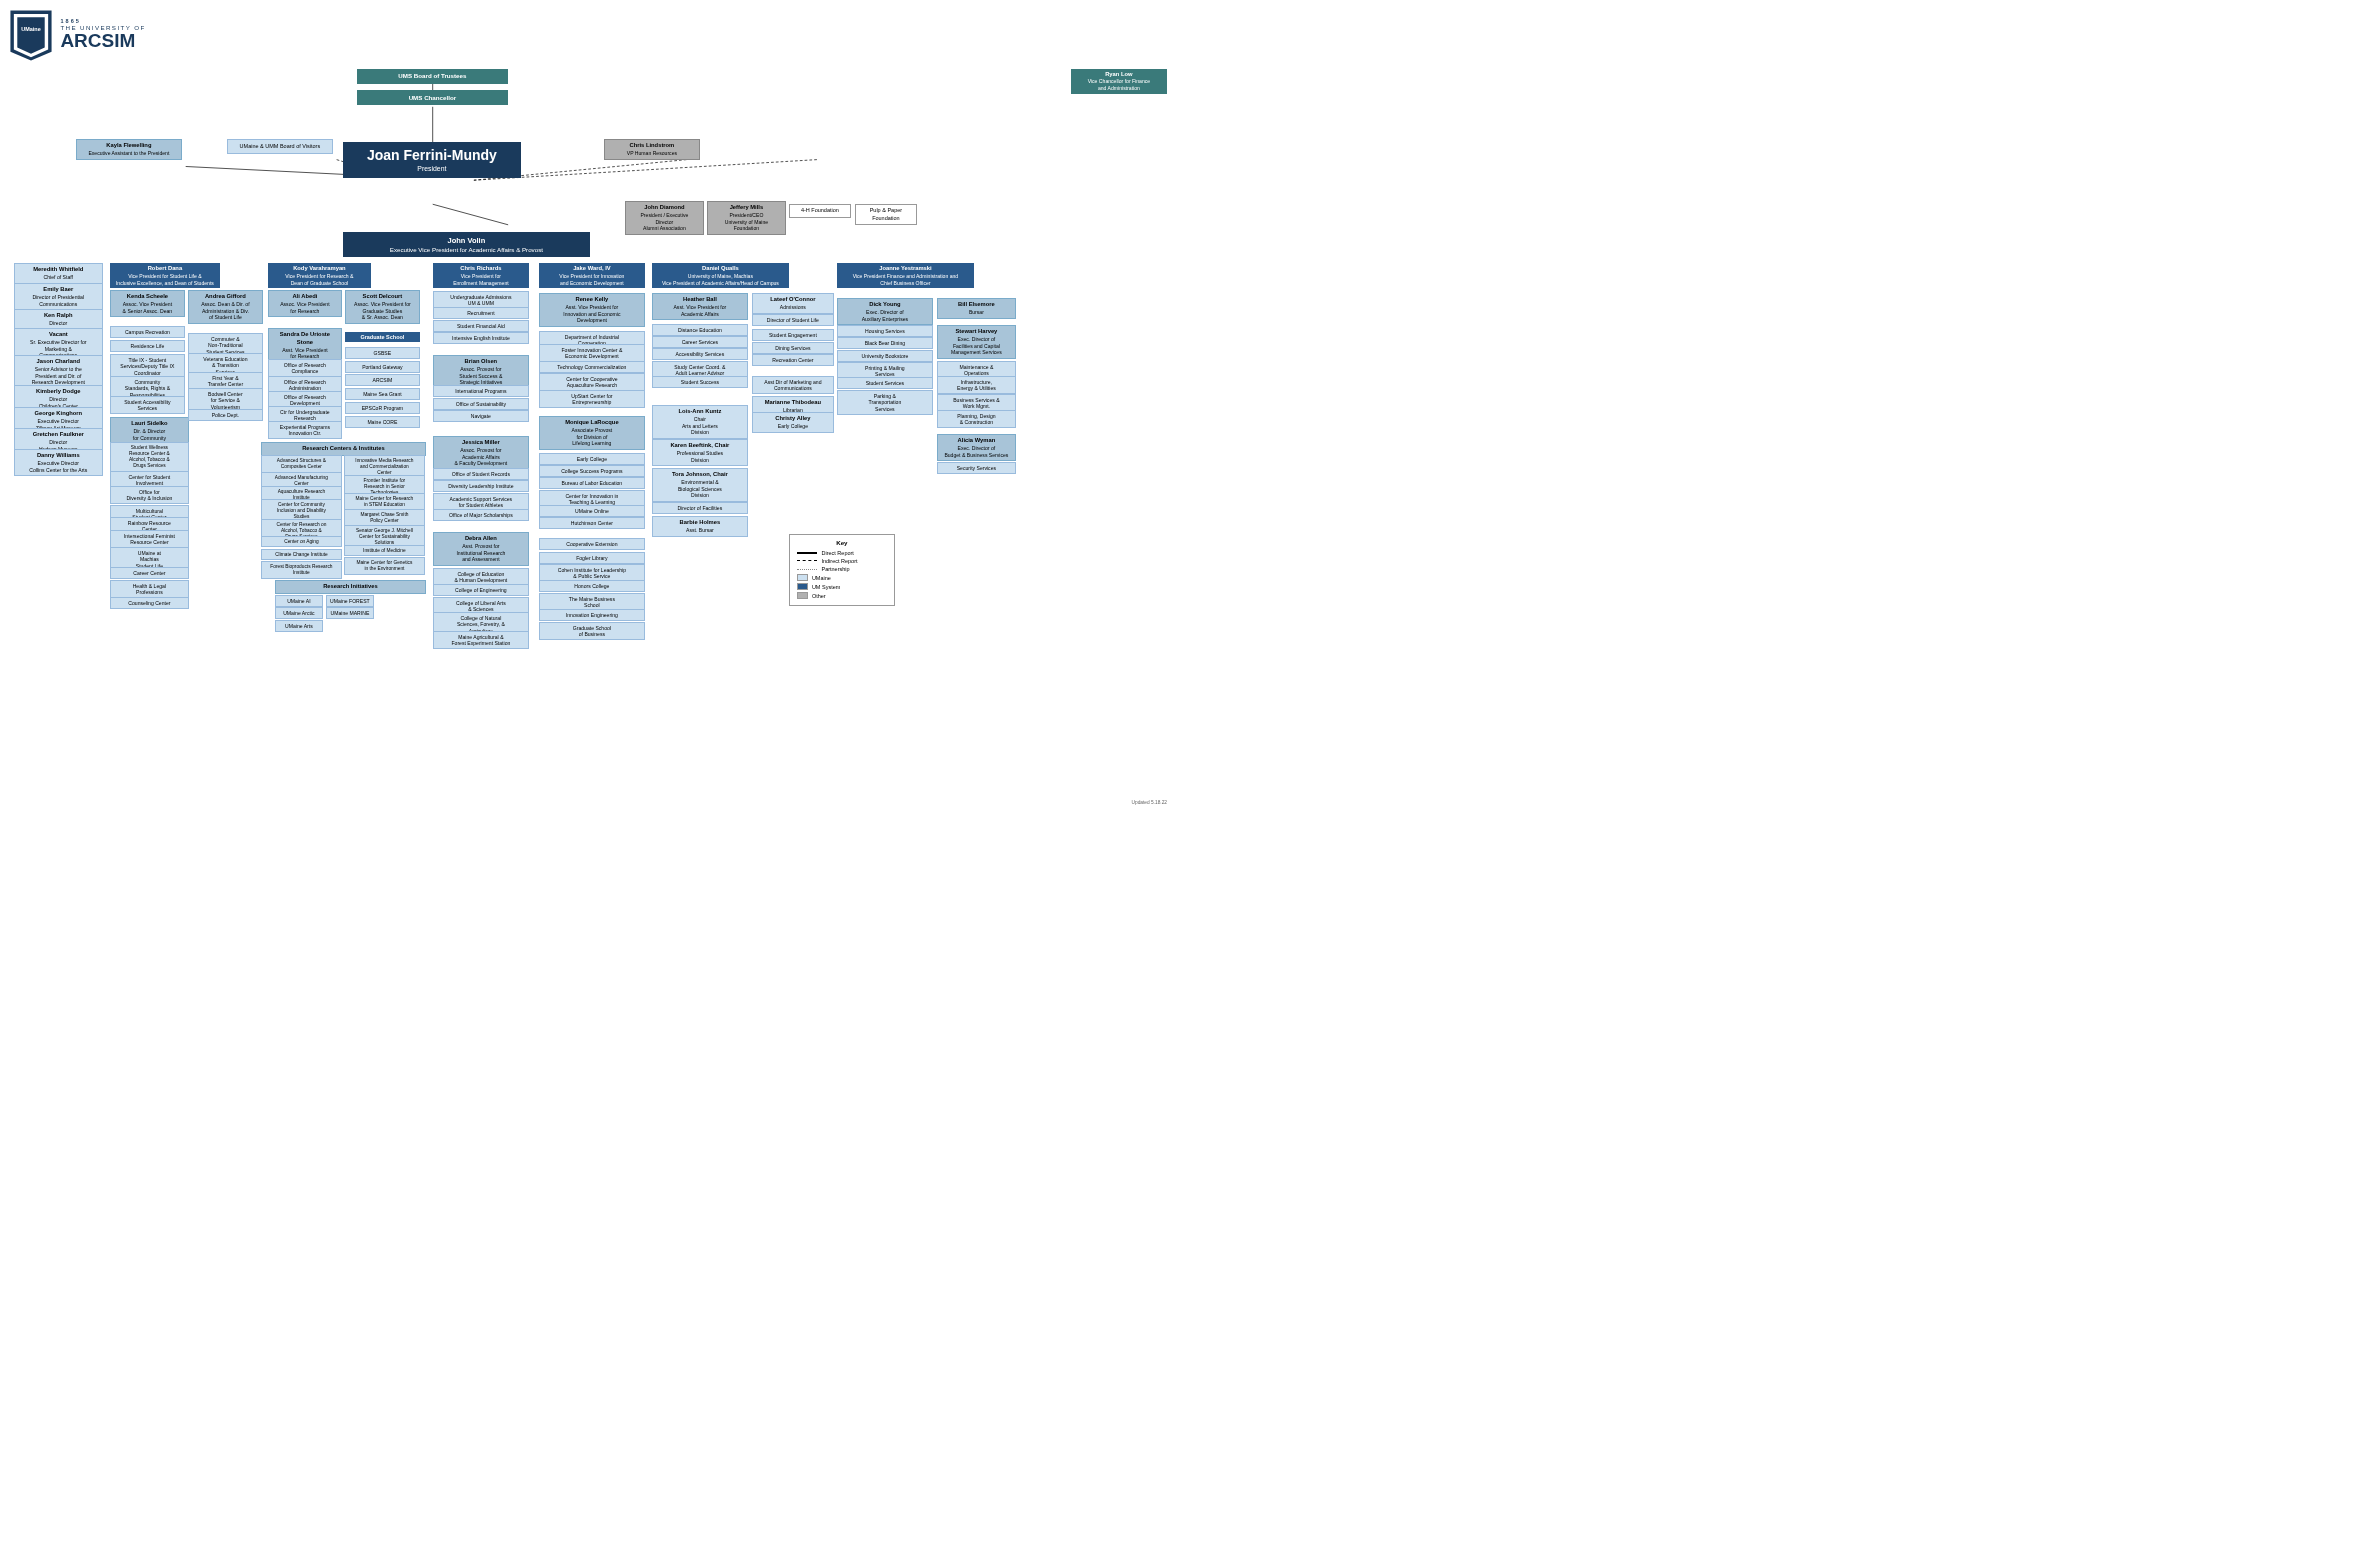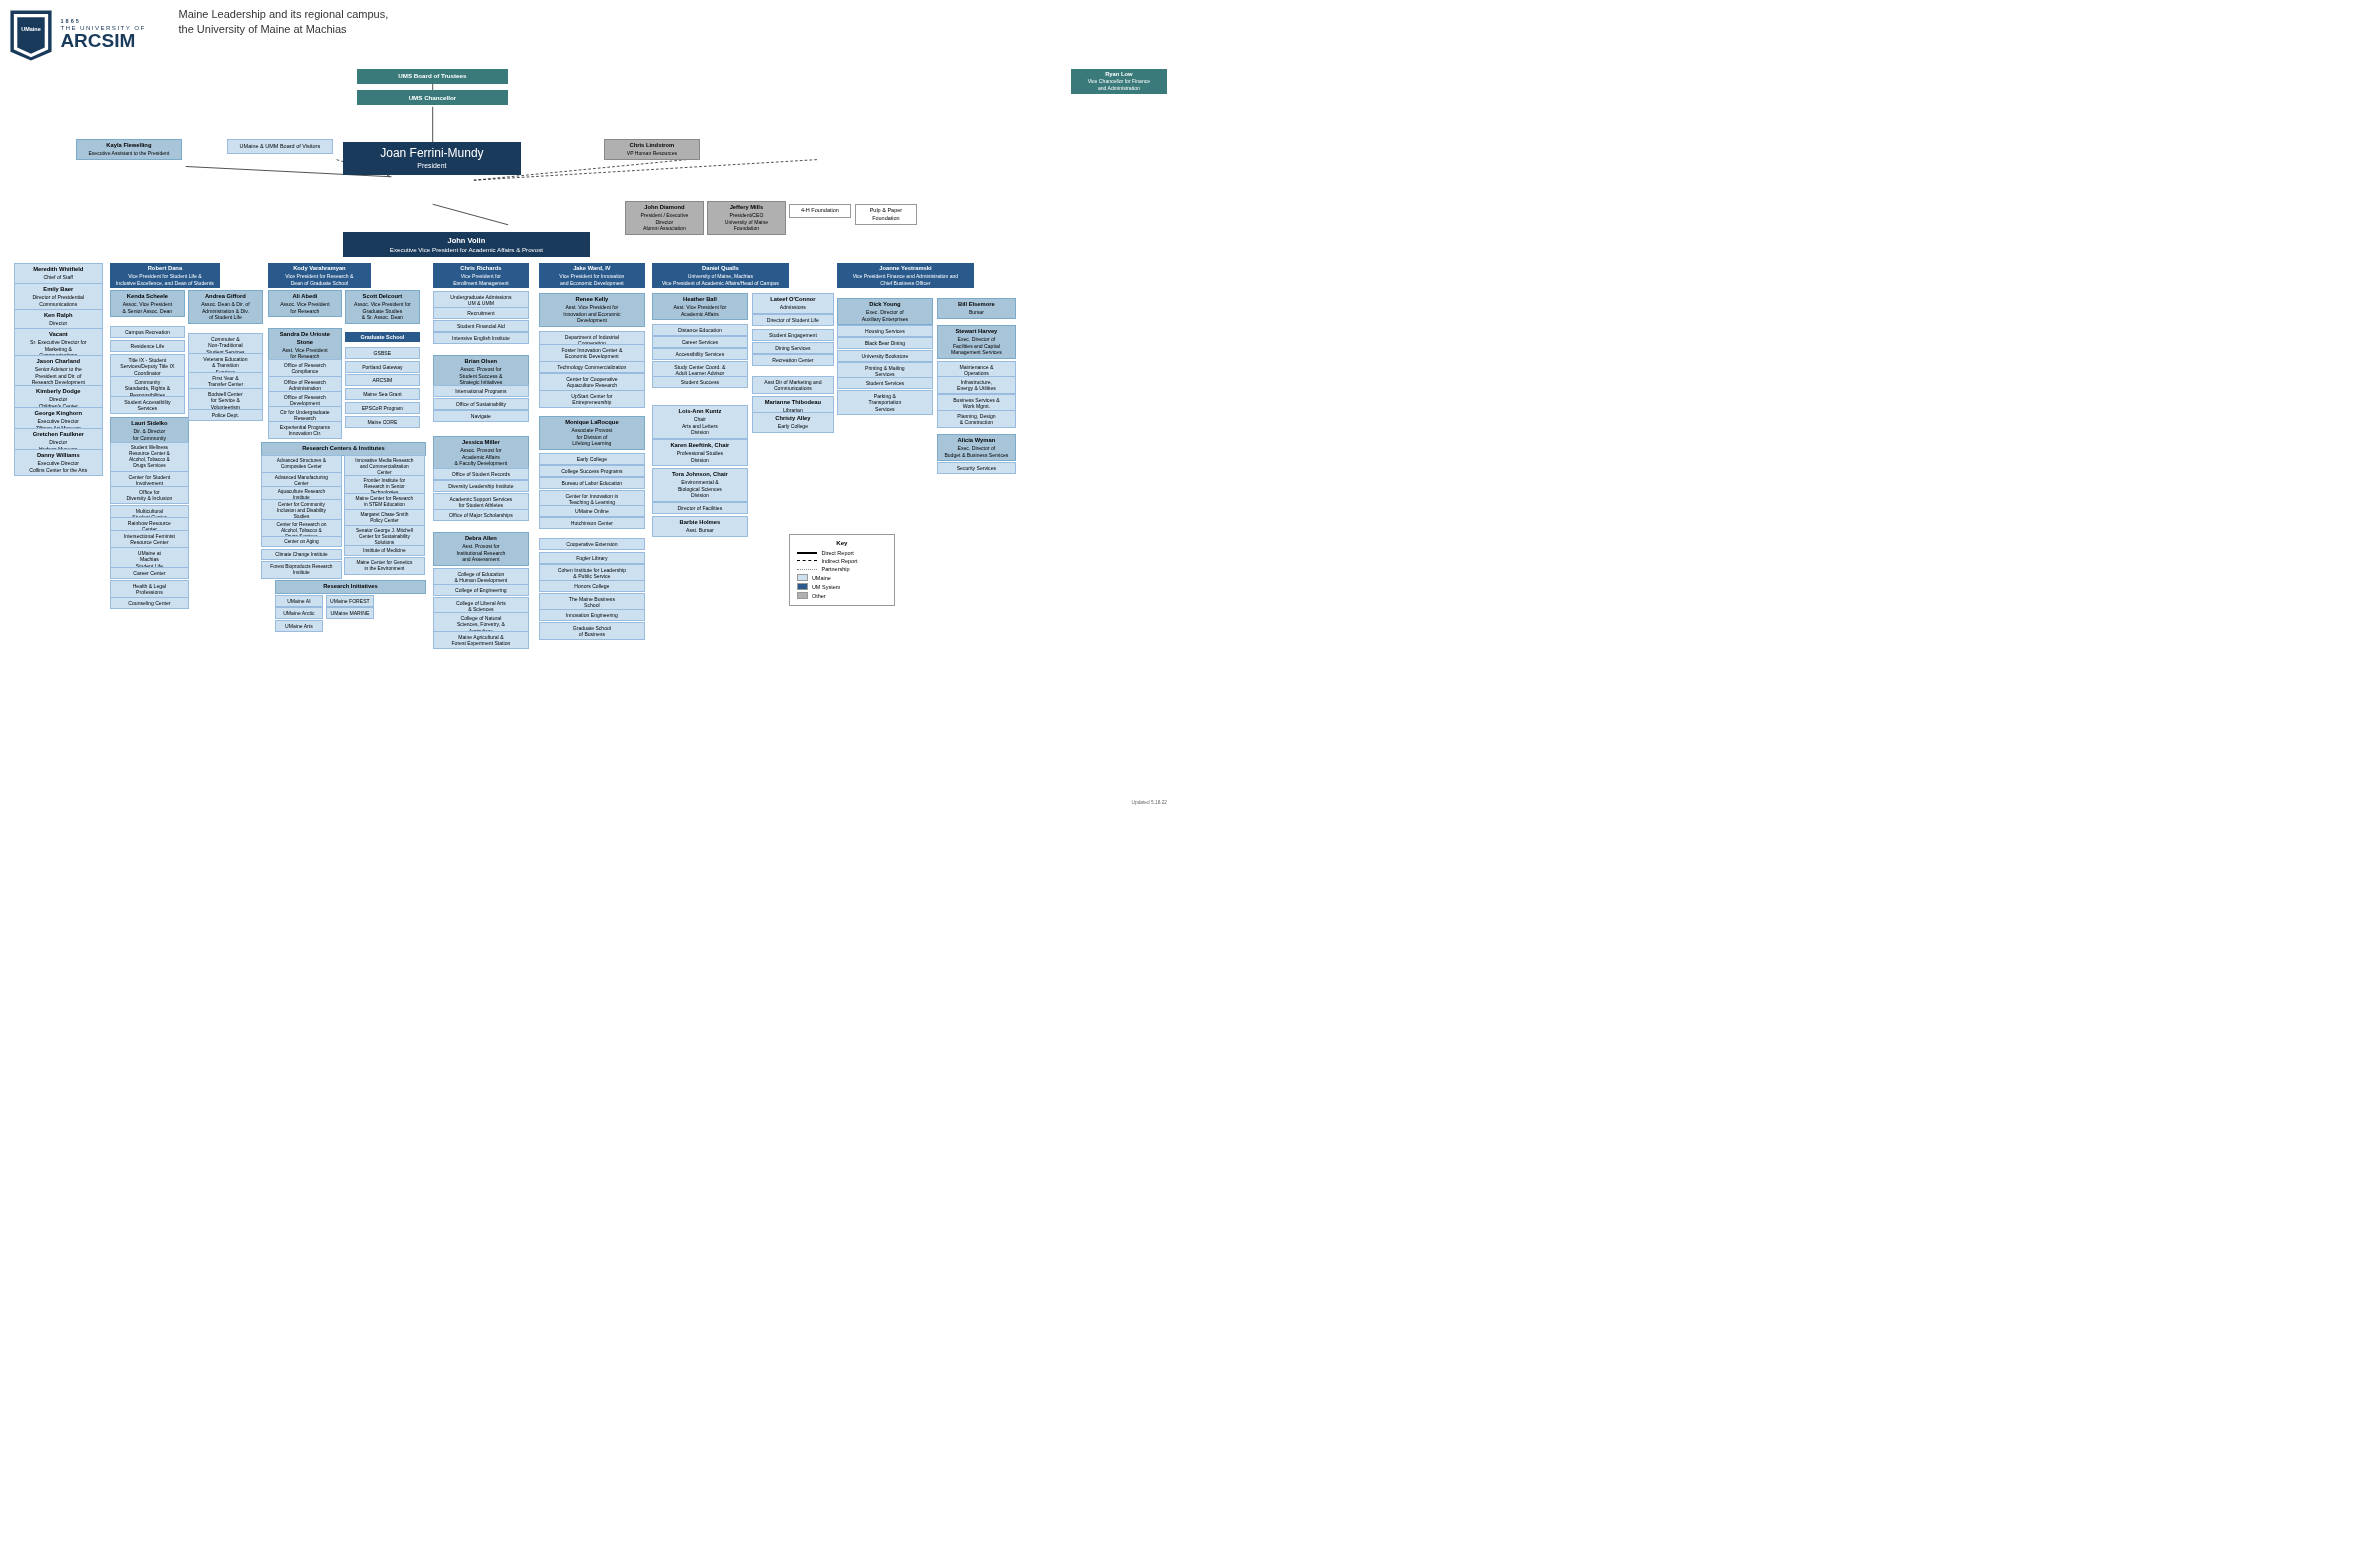--- a/index.html
+++ b/index.html
@@ -176,22 +176,20 @@
           <polygon points="15,15 55,15 55,59 35,68 15,59" fill="#1a3a5c"></polygon>
           <text x="35" y="35" text-anchor="middle" fill="#fff" font-size="8" font-weight="bold">UMaine</text>
         </svg>
       </div>
       <div class="logo-text">
         <span class="logo-year">1865</span>
         <span class="logo-the">THE UNIVERSITY OF</span>
         <span class="logo-maine">ARCSIM</span>
       </div>
     </div>
-    <div class="header-title" style="white-space: pre-line;">Maine Leadership and its regional campus,
-the University of Maine at Machias</div>
   </div>
 
   <div class="org-chart">
 
     <svg style="position:absolute;top:0;left:0;width:100%;height:100%;pointer-events:none;" viewBox="0 0 1700 1080" width="1167" height="741">
 
       <line x1="620" y1="18" x2="620" y2="40" stroke="#000" stroke-width="1"></line>
 
       <line x1="620" y1="58" x2="620" y2="120" stroke="#000" stroke-width="1"></line>
 
@@ -222,21 +220,21 @@
     <div class="box box-pale-blue" style="left:220px;top:72px;width:106px;height:15px;font-size:5.5px;display:flex;align-items:center;justify-content:center;">
       <span>UMaine &amp; UMM Board of Visitors</span>
     </div>
 
     <div class="box box-light-blue" style="left:69px;top:72px;width:106px;padding:2.1px;font-size:5.5px;">
       <div class="box-name">Kayla Flewelling</div>
       <div class="box-title">Executive Assistant to the President</div>
     </div>
 
     <div class="box box-dark-blue" style="left:336px;top:75px;width:178px;padding:4.1px;font-size:6.9px;">
-      <div style="font-size:12px;font-weight:normal;">Joan Ferrini-Mundy</div>
+      <div style="font-size:14px;font-weight:bold;">Joan Ferrini-Mundy</div>
       <div style="font-size:6.9px;">President</div>
     </div>
 
     <div class="box box-gray" style="left:597px;top:72px;width:96px;padding:2.1px;font-size:5.5px;">
       <div class="box-name">Chris Lindstrom</div>
       <div class="box-title">VP Human Resources</div>
     </div>
 
     <div class="box box-gray" style="left:618px;top:134px;width:79px;padding:2.1px;font-size:5.1px;">
       <div class="box-name">John Diamond</div>

